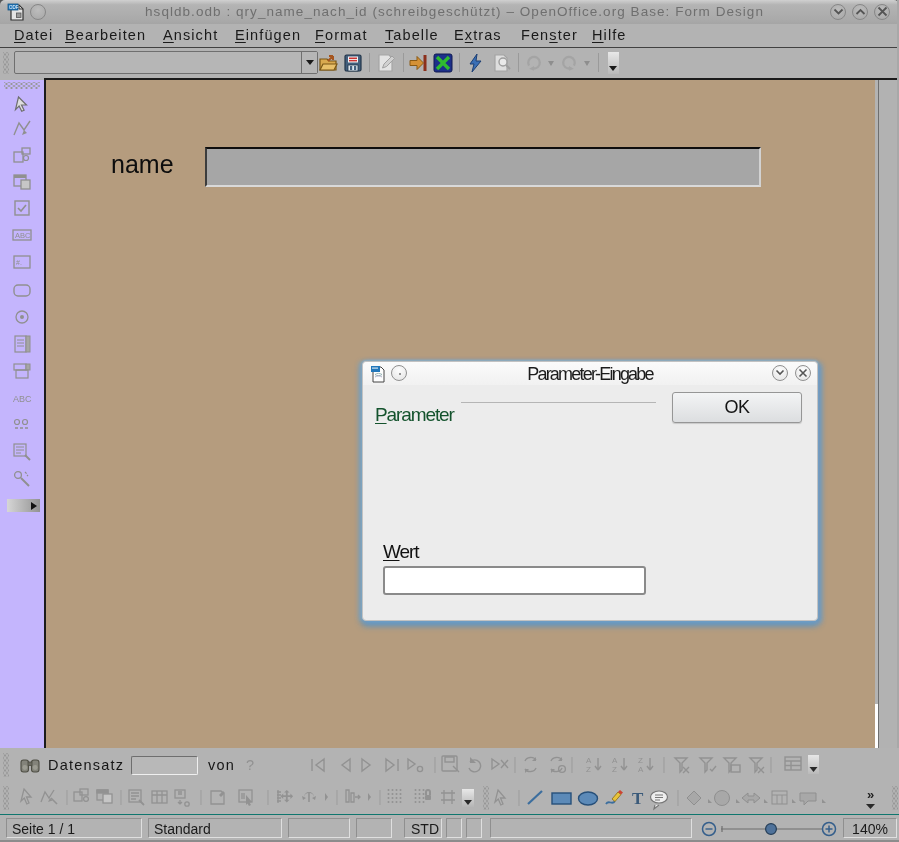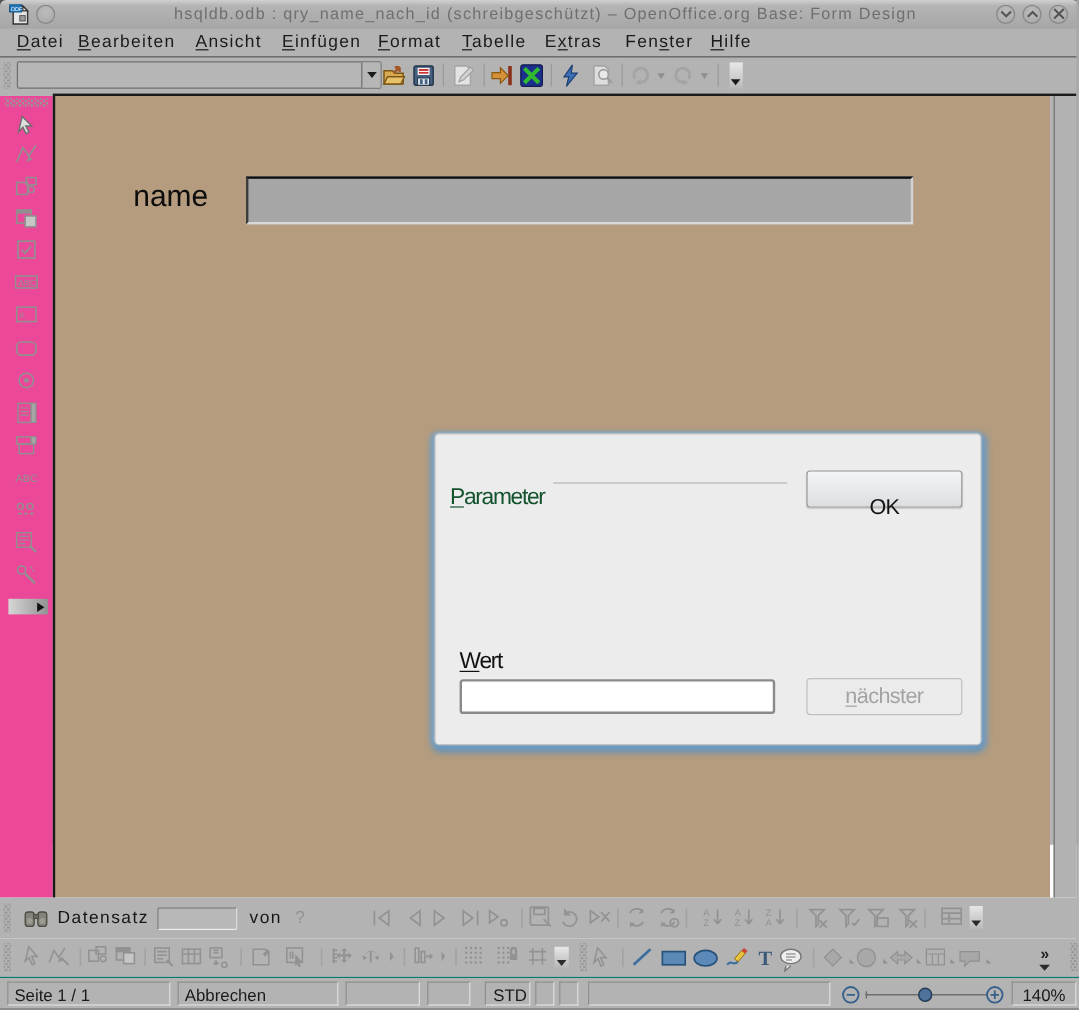--- a/index.html
+++ b/index.html
@@ -26,21 +26,21 @@
 #toolbar{position:absolute;left:0;top:48px;width:899px;height:30px;background:#b3b3b3}
 .handle{position:absolute;width:6px;background-image:radial-gradient(circle,#979797 0.9px,transparent 1.3px),radial-gradient(circle,#979797 0.9px,transparent 1.3px);background-size:4px 5px;background-position:0 0,2px 2.5px}
 #combo{position:absolute;left:14px;top:3px;width:304px;height:23px;background:#b6b6b6;
   border:1px solid #6f6f6f;border-radius:2px}
 #combo .dd{position:absolute;right:0;top:0;width:16px;height:21px;border-left:1px solid #6f6f6f;
   background:#b6b6b6;}
 .darr{position:absolute;width:0;height:0;border-left:4px solid transparent;border-right:4px solid transparent;border-top:5px solid #1a1a1a}
 .tsep{position:absolute;top:5px;width:1px;height:19px;background:#9a9a9a}
 .ticon{position:absolute;top:5px;width:20px;height:20px}
 
-#lefttb{position:absolute;left:0;top:80px;width:44px;height:668px;background:#ec4899}
+#lefttb{position:absolute;left:0;top:80px;width:44px;height:668px;background:#c4b5fd}
 .licon{position:absolute;left:12px;width:20px;height:20px}
 
 #canvline{position:absolute;left:44px;top:78px;width:853px;height:2px;background:#1b1b1b}
 #canvas{position:absolute;left:46px;top:80px;width:831px;height:668px;background:#b59c7e;
   border-left:2px solid #1b1b1b;margin-left:-2px}
 #namelbl{position:absolute;left:65px;top:70px;font-size:25px;color:#0d0d0d}
 #field{position:absolute;left:159px;top:67px;width:556px;height:40px;background:#a6a6a6;
   border-top:2px solid #0e0e0e;border-left:2px solid #3c3c3c;
   border-bottom:2px solid #d9d9d9;border-right:2px solid #d2d2d2}
 #scrollstrip{position:absolute;left:878px;top:80px;width:19px;height:668px;background:#b2b2b2;
@@ -73,21 +73,21 @@
 #dparam{position:absolute;left:12px;top:42px;font-size:19px;letter-spacing:-1.1px;color:#14532d}
 #dpline{position:absolute;left:98px;top:40px;width:195px;height:1px;background:#b5b5b5}
 #dlist{position:absolute;left:20px;top:51px;width:263px;height:117px;background:#fff;border:1px solid #9a9a9a}
 #dsel{position:absolute;left:0;top:0;width:261px;height:21px;background:#6890b4;color:#fff;
   font-size:19px;letter-spacing:-0.5px;padding-left:3px;line-height:21px}
 #dwert{position:absolute;left:20px;top:179px;font-size:19px;letter-spacing:-1.1px;color:#111}
 #dinput{position:absolute;left:20px;top:204px;width:263px;height:29px;background:#fff;
   border:2px solid #8a8a8a;border-radius:3px}
 .dbtn{position:absolute;left:309px;width:130px;height:31px;border-radius:3px;
   background:linear-gradient(#f3f4f5,#dcdee0);border:1px solid #969696;
-  font-size:18px;letter-spacing:-0.5px;color:#141414;text-align:center;padding-top:19px;
+  font-size:18px;letter-spacing:-0.5px;color:#141414;text-align:center;padding-top:4px;
   box-shadow:0 1px 1px rgba(0,0,0,.15)}
 #dnaech{position:absolute;left:309px;top:203px;width:130px;height:31px;border-radius:3px;
   background:#ebebeb;border:1px solid #c0c0c0;font-size:18px;letter-spacing:-0.5px;color:#a3a3a3;text-align:center;padding-top:4px}
 u.ul{text-decoration:underline;text-underline-offset:2px}
 </style>
 </head>
 <body>
 <div id="win">
   <div style="position:absolute;left:0;top:0;width:899px;height:10px;background:#555"></div>
   <div id="titlebar">
@@ -505,40 +505,60 @@
         <path d="M308 6h16v8h-8l-4 4v-4h-4z"></path>
         <path d="M330 13l4 4-4 0z" fill="#929292" stroke="none" transform="translate(0,-1)"></path>
       </g>
       <text x="375" y="12" font-size="13" font-weight="bold" fill="#222" font-family="Liberation Sans">»</text>
       <path d="M374 17l4.5 5 4.5-5z" fill="#2a2a2a"></path>
     </svg>
     <div class="handle" style="left:892px;top:4px;height:24px"></div>
   </div>
   <div id="statusbar">
     <div class="cell" style="left:6px;width:136px">Seite 1 / 1</div>
-    <div class="cell" style="left:148px;width:134px">Abbrechen</div>
+    <div class="cell" style="left:148px;width:134px">Standard</div>
     <div class="cell" style="left:288px;width:62px"></div>
     <div class="cell" style="left:356px;width:36px"></div>
     <div class="cell" style="left:404px;width:38px;padding-left:6px">STD</div>
     <div class="cell" style="left:446px;width:16px"></div>
     <div class="cell" style="left:466px;width:16px"></div>
     <div class="cell" style="left:490px;width:202px"></div>
     <svg class="abs" style="left:700px;top:5px" width="140" height="18" viewBox="0 0 140 18">
       <circle cx="9" cy="9" r="6.5" fill="none" stroke="#355f8c" stroke-width="1.5"></circle>
       <path d="M5.5 9h7" stroke="#355f8c" stroke-width="1.4"></path>
       <path d="M21 9h102" stroke="#6f6f6f" stroke-width="1.2"></path>
       <path d="M22 6v6" stroke="#6f6f6f" stroke-width="1.2"></path>
       <circle cx="71" cy="9" r="5.4" fill="#4f729a" stroke="#243d57" stroke-width="1.2"></circle>
       <circle cx="129" cy="9" r="6.5" fill="none" stroke="#355f8c" stroke-width="1.5"></circle>
       <path d="M125.5 9h7M129 5.5v7" stroke="#355f8c" stroke-width="1.5"></path>
     </svg>
     <div class="cell" style="left:843px;width:54px;text-align:center;padding-left:0">140%</div>
   </div>
   <div id="botedge"></div>
   <div id="dialog">
+    <div id="dtitle">
+      <svg class="abs" style="left:7px;top:3px" width="17" height="18" viewBox="0 0 17 18">
+        <path d="M3 2h8l3 3v12H3z" fill="#fdfdfd" stroke="#444" stroke-width="1"></path>
+        <rect x="1" y="1" width="9" height="6" fill="#2277bb"></rect>
+          <rect x="2" y="2.5" width="6" height="1.2" fill="#cfe4f2"></rect>
+        <path d="M5 9.5c2-1.5 5-1.5 7 0-2 1.5-5 1.5-7 0z" fill="none" stroke="#8aa" stroke-width="0.8"></path>
+        <path d="M5 12c2-1.5 5-1.5 7 0" fill="none" stroke="#99b" stroke-width="0.8"></path>
+      </svg>
+      <div class="dcirc" style="left:28px">
+          <div style="position:absolute;left:7px;top:7px;width:2px;height:2px;background:#777;border-radius:50%"></div>
+        </div>
+      <div class="txt">Parameter-Eingabe</div>
+      <div class="dcirc" style="left:409px"></div>
+      <svg class="abs" style="left:412px;top:7px" width="10" height="7" viewBox="0 0 10 7">
+          <path d="M1.5 1.5l3.5 3.5L8.5 1.5" fill="none" stroke="#555" stroke-width="1.6"></path>
+        </svg>
+      <div class="dcirc" style="left:432px"></div>
+      <svg class="abs" style="left:435px;top:6px" width="10" height="10" viewBox="0 0 10 10">
+          <path d="M1.5 1.5l7 7M8.5 1.5l-7 7" fill="none" stroke="#555" stroke-width="1.6"></path>
+        </svg>
+    </div>
     <div id="dparam"><u class="ul">P</u>arameter</div>
     <div id="dpline"></div>
     <div id="dwert"><u class="ul">W</u>ert</div>
     <div id="dinput"></div>
     <div class="dbtn" style="top:30px">OK</div>
-    <div id="dnaech"><u class="ul">n</u>ächster</div>
   </div>
 </div>
 
 </body></html>

